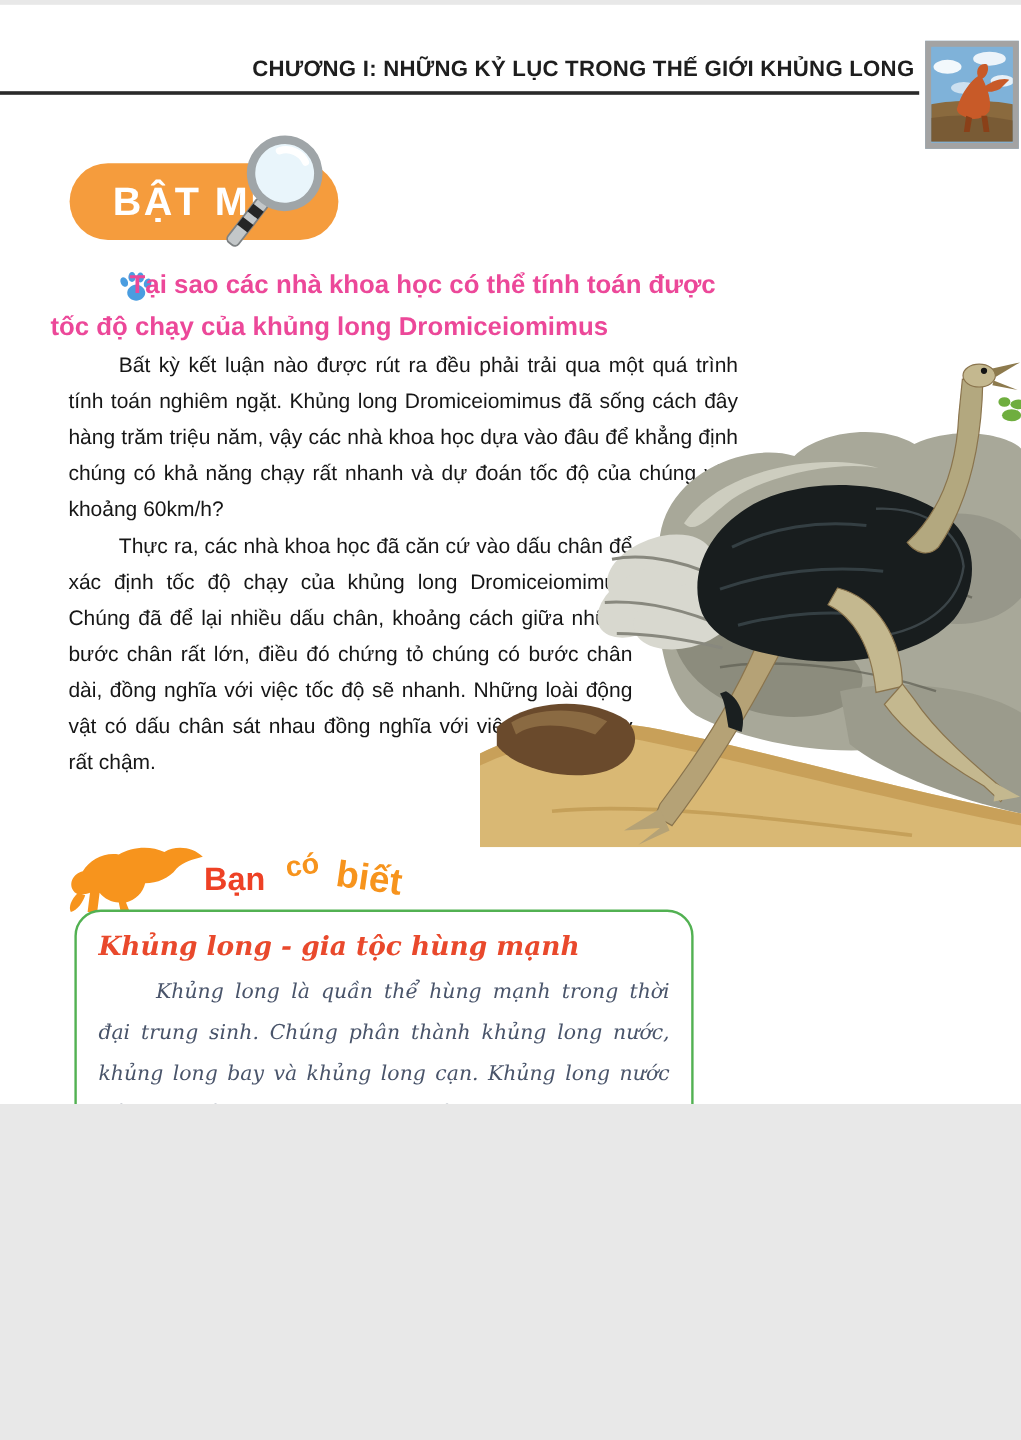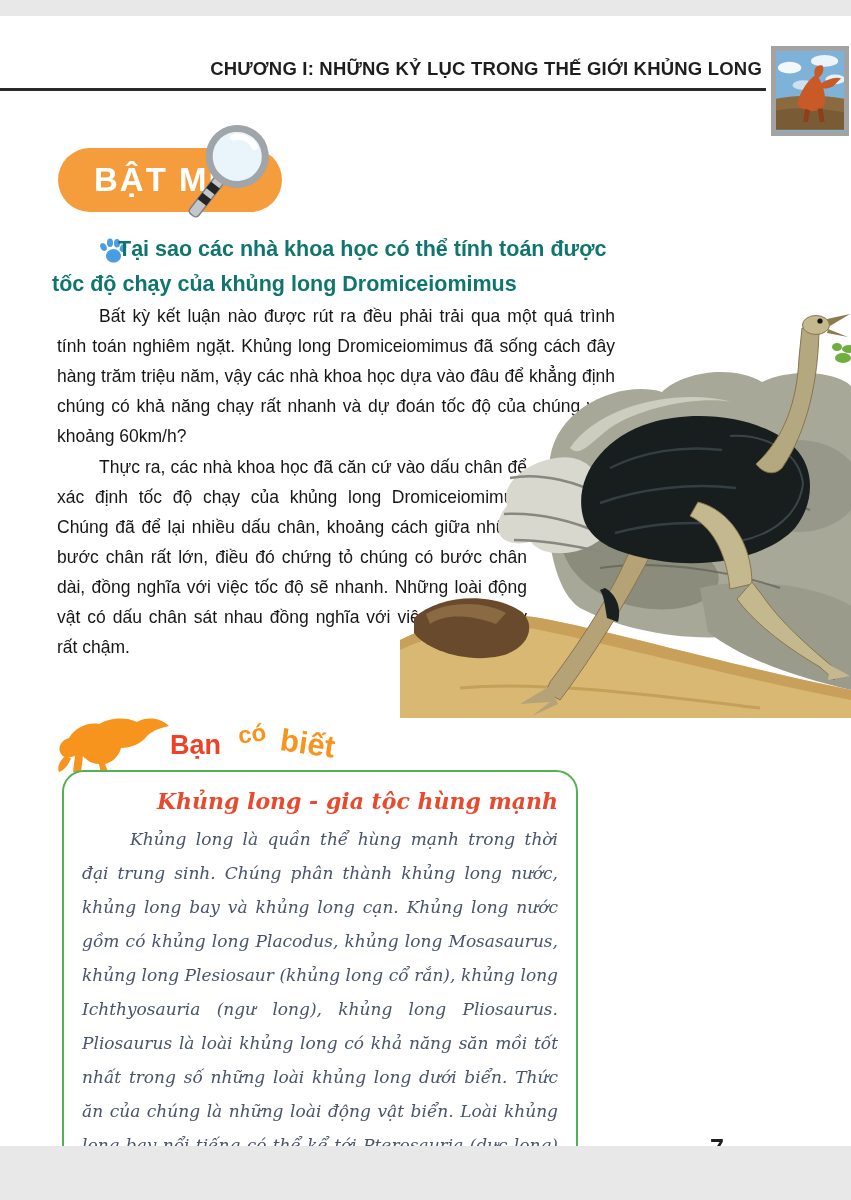--- a/index.html
+++ b/index.html
@@ -1,18 +1,18 @@
 <!DOCTYPE html>
 <html><head>
 <meta charset="utf-8">
 <style>
   * { margin:0; padding:0; box-sizing:border-box; }
   html,body { background:#e8e8e8; }
   .page {
-    position:relative; width:851px; height:1130px; margin:16px auto;
+    position:relative; width:851px; height:916px; margin:4px auto;
     background:#ffffff; overflow:hidden;
     font-family:"Liberation Sans", sans-serif;
   }
   
   .chapter-title {
     position:absolute; top:42px; left:0; width:762px;
     text-align:right; font-size:18.5px; font-weight:bold;
     color:#1e1e1e; letter-spacing:.2px;
   }
   .header-rule { position:absolute; top:72px; left:0; width:766px; height:3px; background:#2a2a2a; }
@@ -26,23 +26,23 @@
     position:absolute; top:132px; left:58px; width:224px; height:64px;
     background:#f59c3d; border-radius:34px;
   }
   .badge-label {
     display:block; line-height:64px; padding-left:36px;
     font-size:33px; font-weight:bold; color:#ffffff; letter-spacing:2px;
   }
   .magnifier { position:absolute; top:104px; left:190px; width:102px; height:118px; overflow:visible; }
   
   .article-heading {
-    position:absolute; top:216px; left:52px; width:568px;
+    position:absolute; top:216px; left:42px; width:568px;
     font-size:21.5px; line-height:35px; font-weight:bold;
-    color:#0f766e; text-indent:66px;
+    color:#ec4899; text-indent:66px;
   }
   .paw-icon { position:absolute; top:222px; left:98px; width:30px; height:26px; }
   
   .fig-caption {
     position:absolute; top:224px; left:629px; width:192px;
     font-size:16.5px; line-height:30px; color:#3a3a3a;
   }
   .fig-caption .tri { color:#2aa6dd; font-size:15px; }
   
   .body-para {
@@ -59,21 +59,21 @@
   .dyk-word { position:absolute; font-weight:bold; }
   .dyk-word1 { top:714px; left:170px; font-size:27px; color:#ee4125;text-align:right; }
   .dyk-word2 { top:704px; left:238px; font-size:24px; color:#f7941d; transform:rotate(-8deg); }
   .dyk-word3 { top:710px; left:280px; font-size:31px; color:#f7941d; transform:rotate(8deg); }
   .know-box {
     position:absolute; top:754px; left:62px; width:516px; min-height:368px;
     border:2.5px solid #52b152; border-radius:22px;
     padding:12px 18px 16px 18px; background:#ffffff;
   }
   .box-title {
-    text-align:right; margin:4px 0 8px 0;
+    text-align:left; margin:4px 0 8px 0;
     font-family:"DejaVu Serif", serif; font-style:italic; font-weight:bold;
     font-size:22px; color:#e9492c;
   }
   .box-text {
     font-family:"DejaVu Serif", serif; font-style:italic;
     font-size:17px; line-height:34px; color:#49546a;
     text-align:justify; text-indent:48px;
   }
   
   .page-num {

